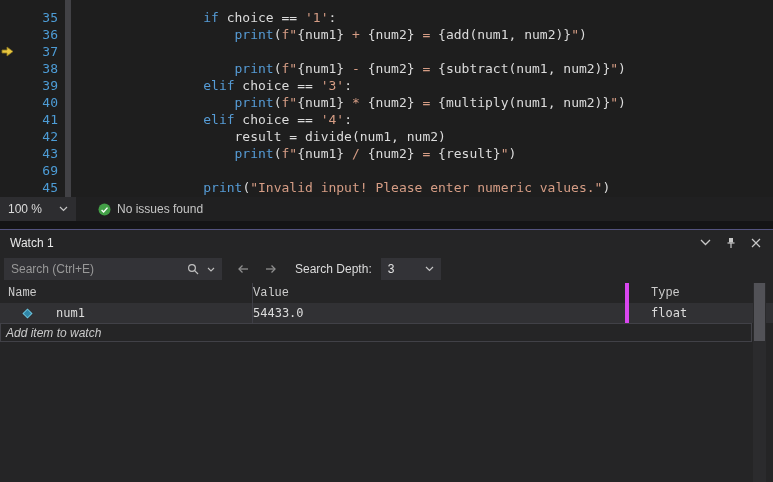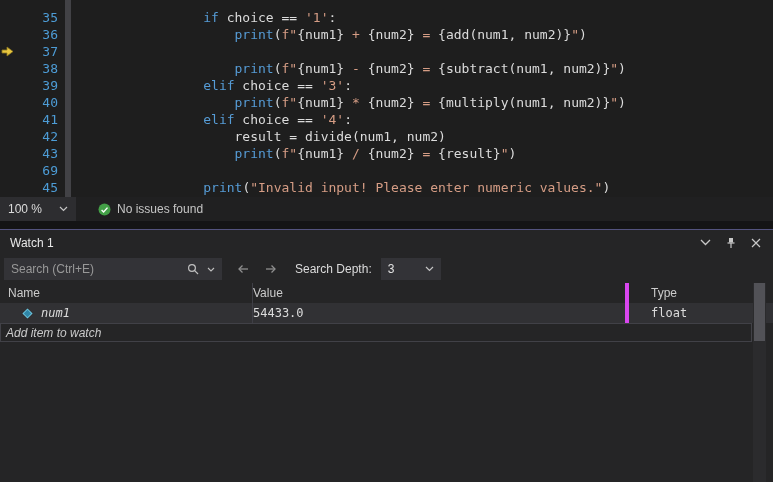--- a/index.html
+++ b/index.html
@@ -51,30 +51,30 @@
   }
   .searchbox .ph{flex:1;color:#989898;}
   .nav-arrow{display:inline-flex;margin-left:14px;}
   .depth-label{margin-left:17px;color:#DCDCDC;}
   .depth-select{
     width:60px;height:22px;background:#333337;margin-left:9px;
     display:flex;align-items:center;justify-content:space-between;
     padding:0 7px;box-sizing:border-box;color:#E2E2E2;
   }
   
-  .grid-header{height:20px;display:flex;align-items:center;color:#CCCCCC;}
+  .grid-header{height:20px;display:flex;align-items:center;color:#CCCCCC;font-family:Liberation Mono, monospace;}
   .col{box-sizing:border-box;height:100%;display:flex;align-items:center;}
   .col.name{width:252px;padding-left:8px;}
   .col.value{width:373px;border-left:1px solid #3F3F46;}
   .col.type{width:127px;padding-left:22px;border-left:4px solid #d946ef;}
   .grid-row{
     height:20px;display:flex;align-items:center;background:#313134;color:#DCDCDC;
     font-family:"DejaVu Sans Mono",monospace;
   }
-  .grid-row .col.name{padding-left:22px;gap:8px;font-style:italic;}
+  .grid-row .col.name{padding-left:22px;gap:23px;}
   .add-row{
     width:752px;height:19px;box-sizing:border-box;border:1px solid #414147;
     display:flex;align-items:center;padding-left:5px;
     font-style:italic;color:#CACACA;background:#252526;
   }
   .vscroll{position:absolute;top:53px;bottom:0;right:7px;width:13px;background:#2B2B2D;}
   .vscroll .thumb{position:absolute;top:0;left:1px;right:1px;height:58px;background:#52525
 
 7;background:#525257;}
 </style>

